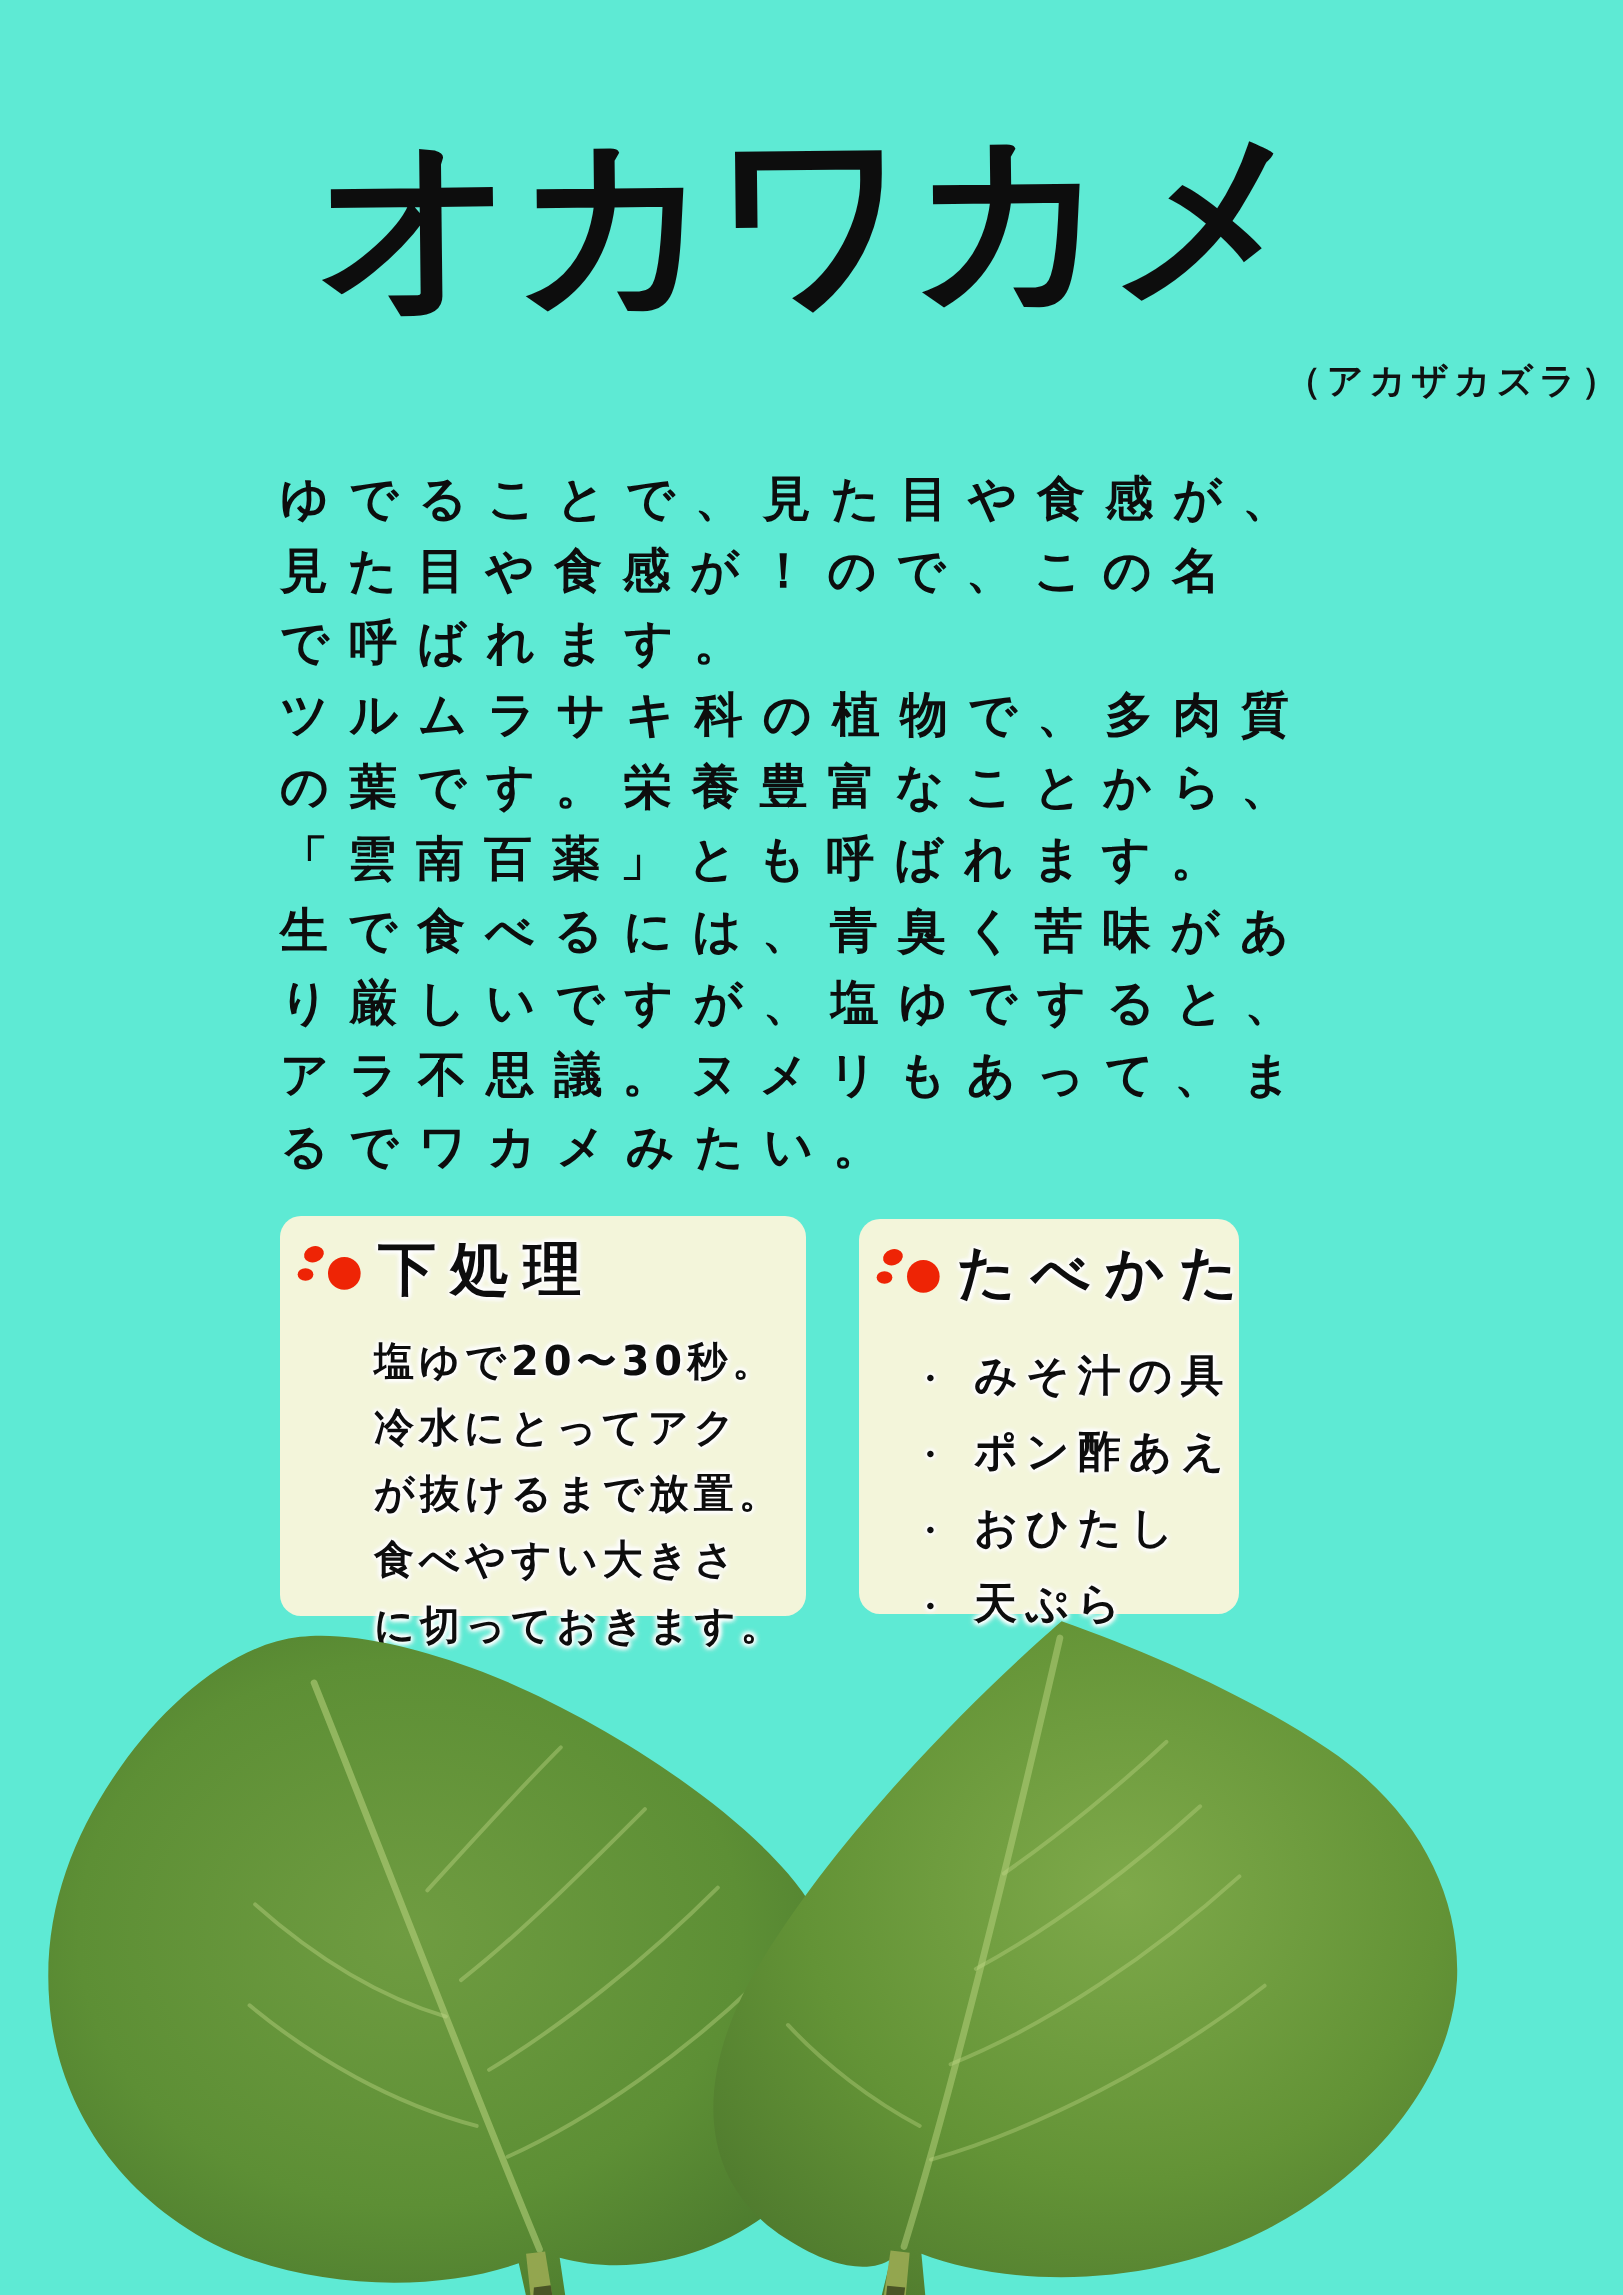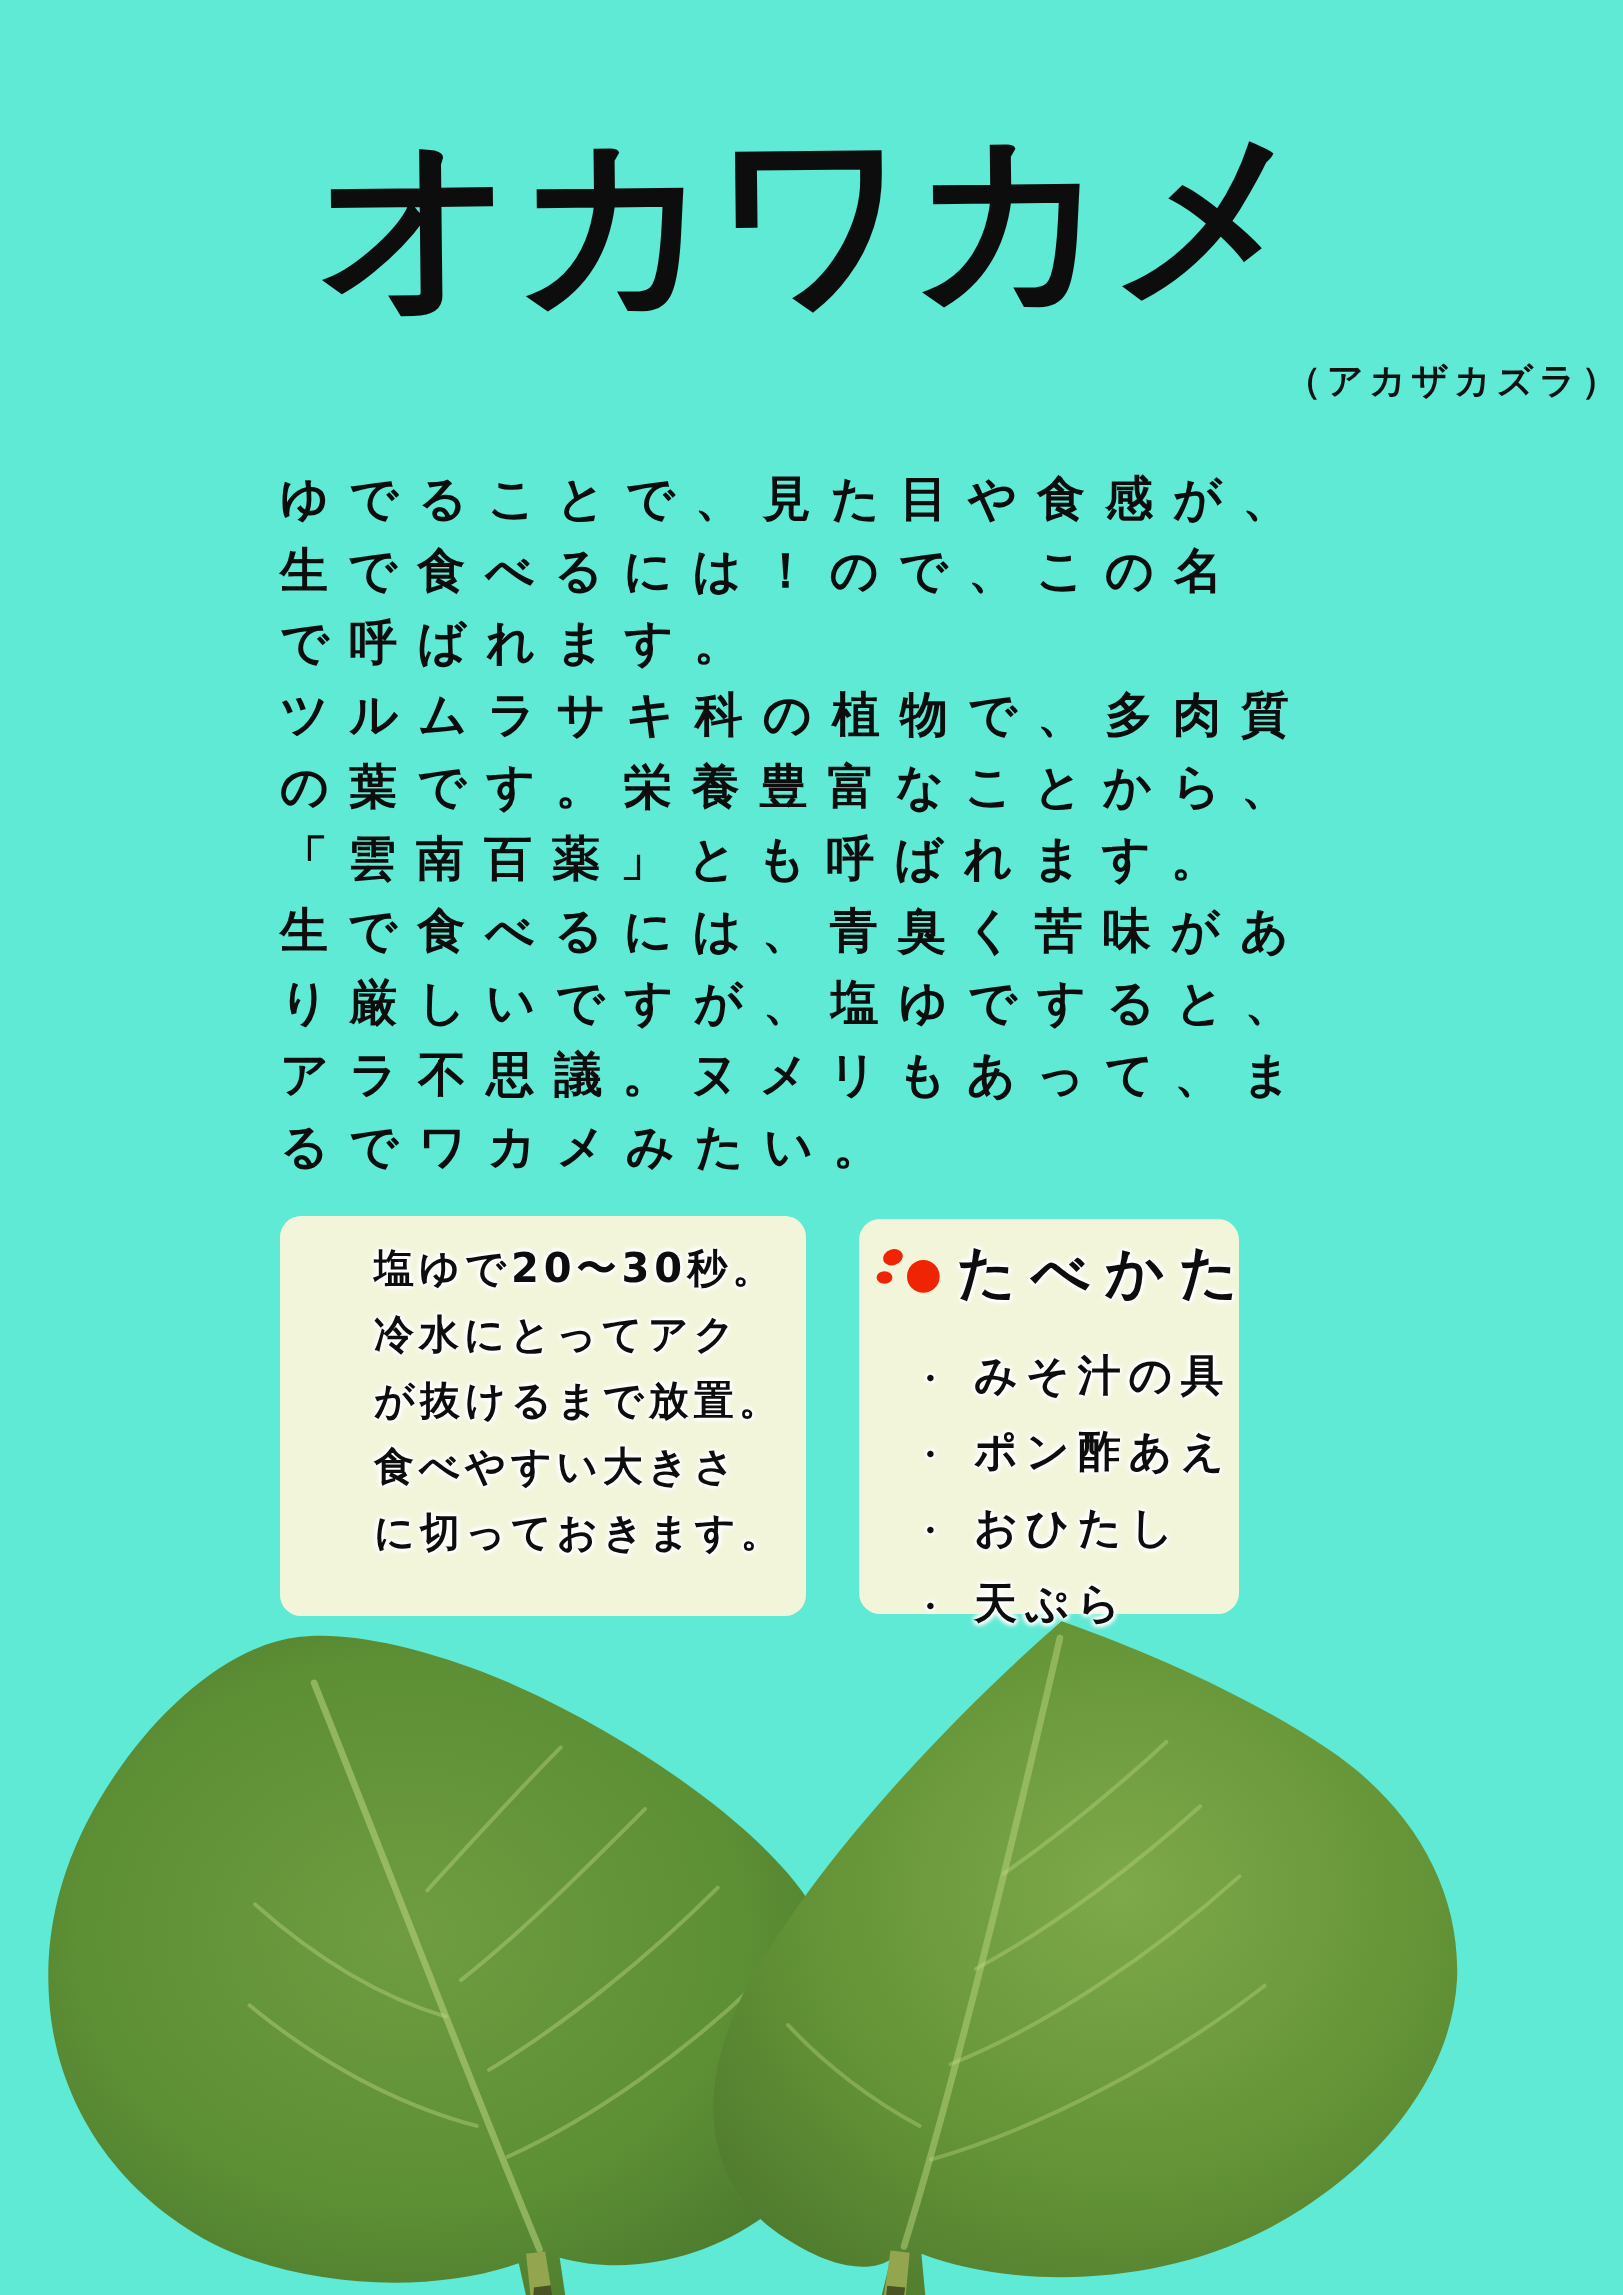--- a/index.html
+++ b/index.html
@@ -146,32 +146,40 @@
 </head>
 <body>
 
 <div class="poster">
 
   <div class="title">オカワカメ</div>
   <div class="subtitle">（アカザカズラ）</div>
 
   <div class="intro">
     <div class="intro-line">ゆでることで、見た目や食感が、</div>
-    <div class="intro-line">生で食べるには！ので、この名</div>
+    <div class="intro-line">見た目や食感が！ので、この名</div>
     <div class="intro-line">で呼ばれます。</div>
     <div class="intro-line">ツルムラサキ科の植物で、多肉質</div>
     <div class="intro-line">の葉です。栄養豊富なことから、</div>
     <div class="intro-line">「雲南百薬」とも呼ばれます。</div>
     <div class="intro-line">生で食べるには、青臭く苦味があ</div>
     <div class="intro-line">り厳しいですが、塩ゆですると、</div>
     <div class="intro-line">アラ不思議。ヌメリもあって、ま</div>
     <div class="intro-line">るでワカメみたい。</div>
   </div>
 
   <div class="note-box prep">
+    <div class="box-head">
+      <svg class="marker" viewBox="0 0 126 96" aria-hidden="true">
+        <ellipse cx="30" cy="20" rx="18" ry="14" fill="#ee2405" transform="rotate(-18 30 20)"></ellipse>
+        <ellipse cx="15" cy="56" rx="14" ry="11" fill="#ee2405"></ellipse>
+        <circle cx="84" cy="54" r="29" fill="#ee2405"></circle>
+      </svg>
+      <span class="box-title">下処理</span>
+    </div>
     <div class="prep-lines">
       <div class="prep-line">塩ゆで20〜30秒。</div>
       <div class="prep-line">冷水にとってアク</div>
       <div class="prep-line">が抜けるまで放置。</div>
       <div class="prep-line">食べやすい大きさ</div>
       <div class="prep-line">に切っておきます。</div>
     </div>
   </div>
 
   <div class="note-box eat">

